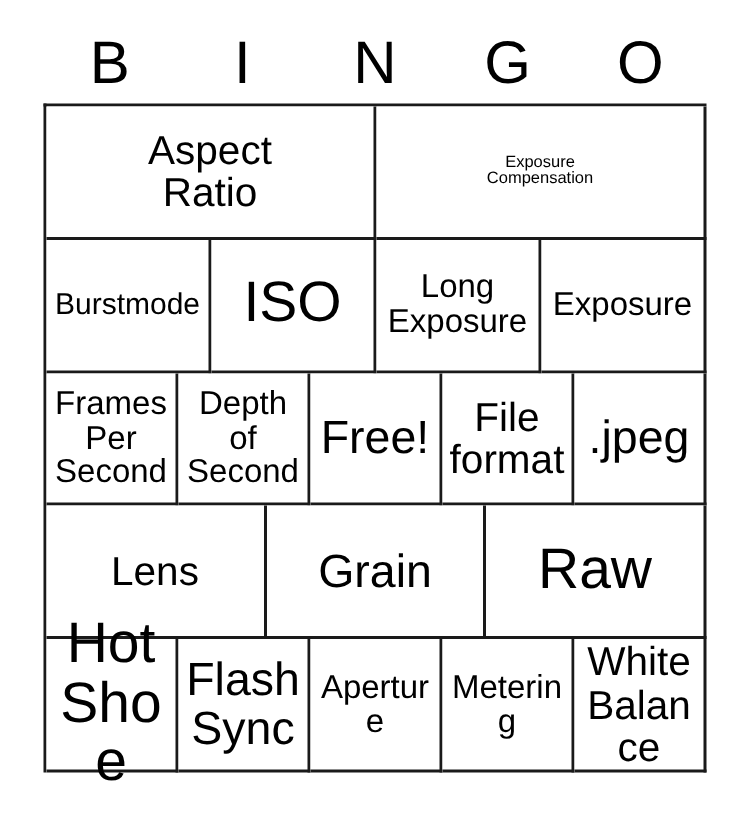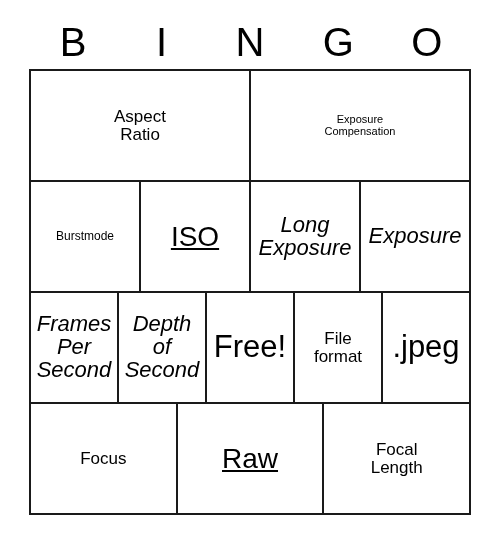--- a/index.html
+++ b/index.html
@@ -78,26 +78,26 @@
   }
   .cell-text {
     display: block;
     width: 100%;
     line-height: 1.04;
     word-wrap: break-word;
     white-space: pre-line;
   }
 
   
-  .fs-xxl .cell-text { font-size: 28px; text-decoration: underline; }
+  .fs-xxl .cell-text { font-size: 38px; }
   .fs-xl  .cell-text { font-size: 31px; }
-  .fs-lg  .cell-text { font-size: 17px; }
-  .fs-md  .cell-text { font-size: 22px; font-style: italic; }
+  .fs-lg  .cell-text { font-size: 27px; }
+  .fs-md  .cell-text { font-size: 22px; }
   .fs-sm  .cell-text { font-size: 17px; }
-  .fs-xs  .cell-text { font-size: 12px; }
+  .fs-xs  .cell-text { font-size: 20px; }
   .fs-xxs .cell-text { font-size: 11px; }
 </style>
 </head>
 <body>
 
 <div id="bingo-card">
 
   <div id="bingo-header">
     <div class="header-letter">B</div>
     <div class="header-letter">I</div>
@@ -152,26 +152,45 @@
           <span class="cell-text">File
 format</span>
         </div>
       <div class="bingo-cell fs-xl">
           <span class="cell-text">.jpeg</span>
         </div>
     </div>
 
     <div class="bingo-row">
       <div class="bingo-cell fs-lg">
-          <span class="cell-text">Focus</span>
+          <span class="cell-text">Lens</span>
+        </div>
+      <div class="bingo-cell fs-xl">
+          <span class="cell-text">Grain</span>
         </div>
       <div class="bingo-cell fs-xxl">
           <span class="cell-text">Raw</span>
         </div>
+    </div>
+
+    <div class="bingo-row">
+      <div class="bingo-cell fs-xxl">
+          <span class="cell-text">Hot
+Shoe</span>
+        </div>
+      <div class="bingo-cell fs-xl">
+          <span class="cell-text">Flash
+Sync</span>
+        </div>
+      <div class="bingo-cell fs-md">
+          <span class="cell-text">Aperture</span>
+        </div>
+      <div class="bingo-cell fs-md">
+          <span class="cell-text">Metering</span>
+        </div>
       <div class="bingo-cell fs-lg">
-          <span class="cell-text">Focal
-Length</span>
+          <span class="cell-text">White
+Balance</span>
         </div>
     </div>
-
 
   </div>
 </div>
 
 </body></html>

